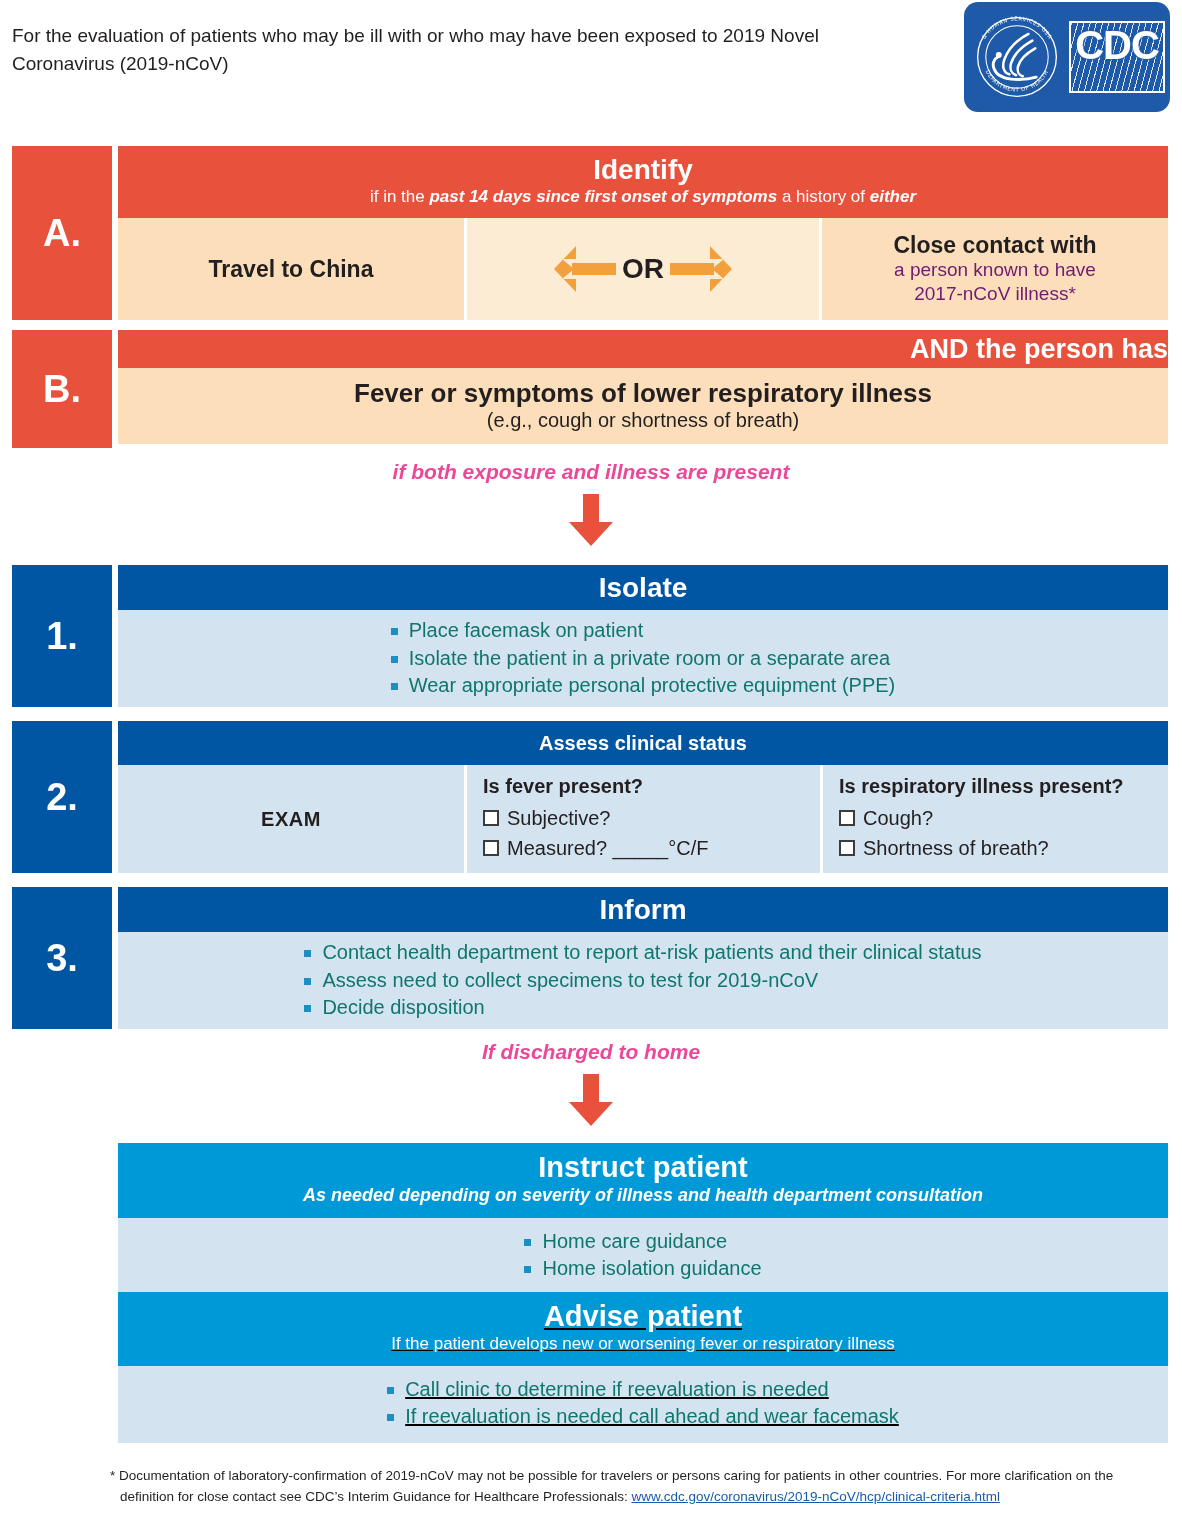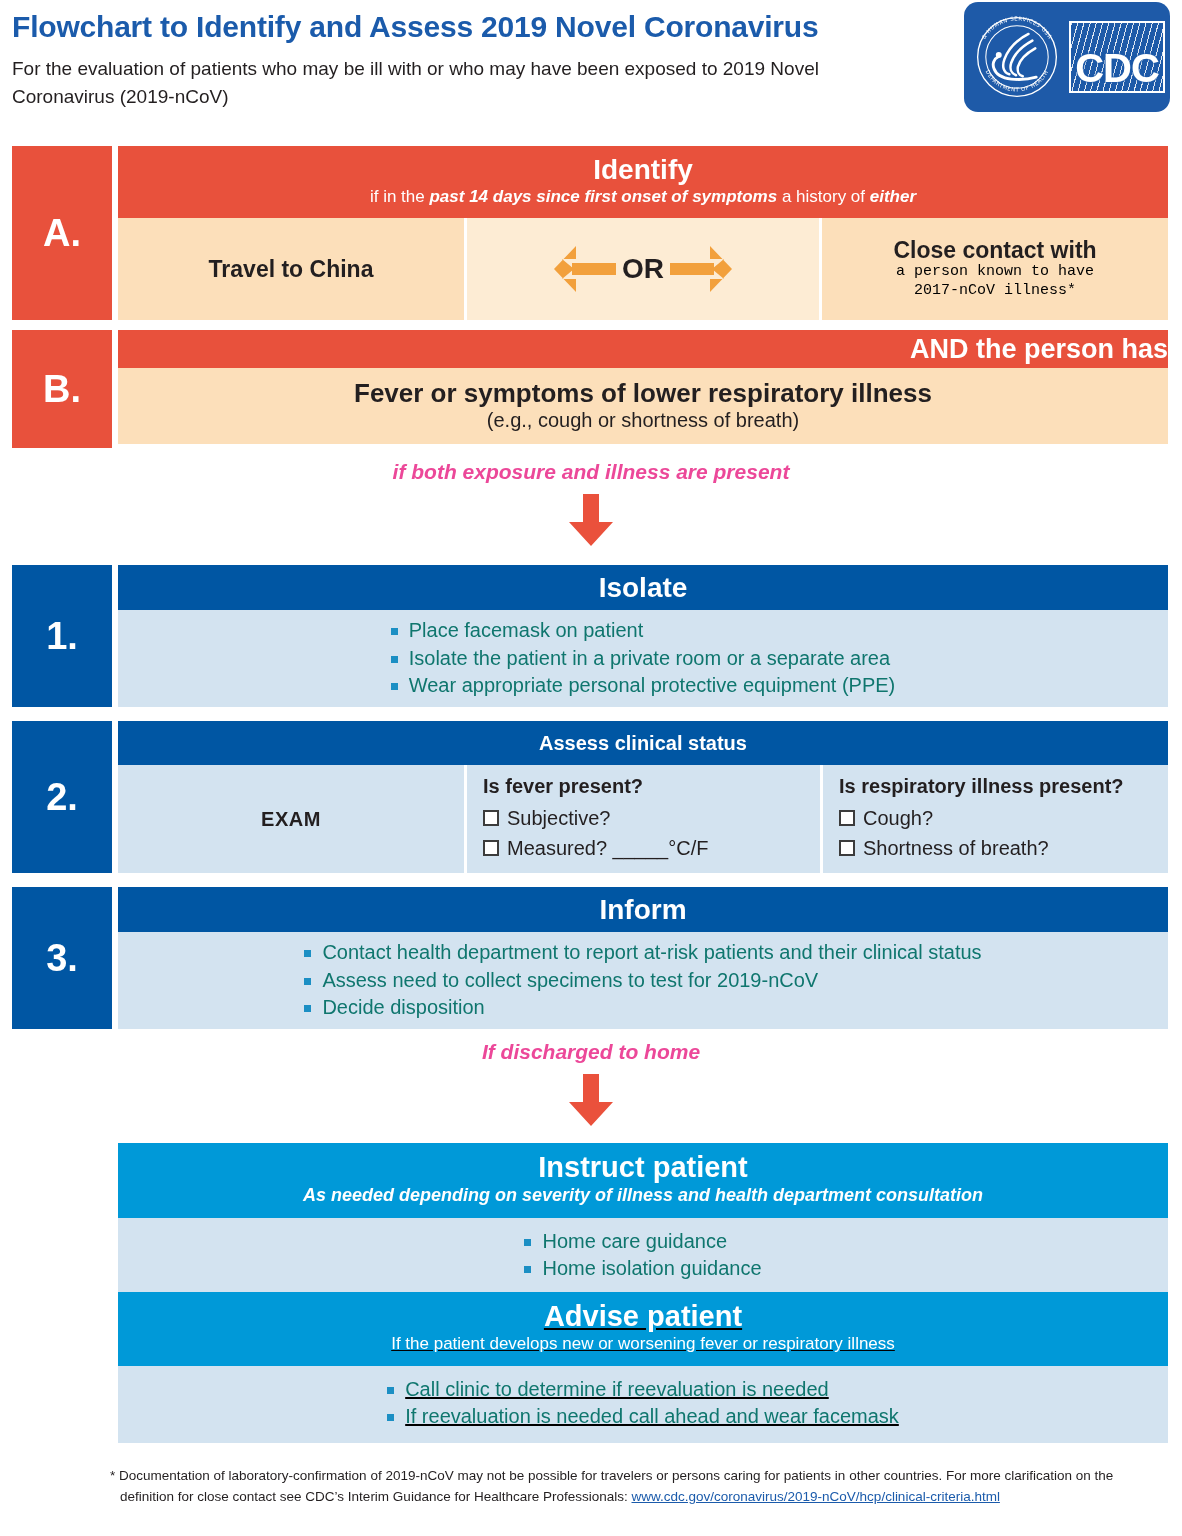--- a/index.html
+++ b/index.html
@@ -53,21 +53,21 @@
     gap: 4px;
     overflow: hidden;
   }
   .cdc-seal { width: 96px; height: 96px; flex: 0 0 auto; }
   .cdc-word {
     width: 96px; height: 72px;
     border: 2px solid #ffffff;
     position: relative;
     overflow: hidden;
     background: #1e5aa8;
-    display: flex; align-items: flex-end; justify-content: center;
+    display: flex; align-items: flex-start; justify-content: center;
   }
   .cdc-word .hatch {
     position: absolute; inset: 0;
     background: repeating-linear-gradient(
       105deg, rgba(255,255,255,0.85) 0 1px, rgba(30,90,168,0) 1px 6px);
   }
   .cdc-word .letters {
     position: relative;
     font-size: 40px;
     font-weight: bold;
@@ -131,21 +131,21 @@
     align-items: center;
     justify-content: center;
     text-align: center;
     padding: 4px 12px;
   }
   .a-col.travel { width: 346px; flex: 0 0 346px; }
   .a-col.ordiv  { width: 358px; flex: 0 0 358px; background: #fdecd4; border-left: 3px solid #ffffff; border-right: 3px solid #ffffff; }
   .a-col.close  { flex: 1 1 auto; }
   .a-travel-text { font-size: 23px; font-weight: bold; color: #231f20; }
   .a-close-title { font-size: 23px; font-weight: bold; color: #231f20; line-height: 1.15; }
-  .a-close-sub { font-size: 15px; color: #000000; line-height: 1.25; font-family: Liberation Mono, monospace; }
+  .a-close-sub { font-size: 19px; color: #701a75; line-height: 1.25; }
 
   .or-wrap { display: flex; align-items: center; justify-content: center; gap: 2px; }
   .or-word { font-size: 28px; font-weight: bold; color: #231f20; padding: 0 2px; }
 
   
   #row-b { top: 330px; height: 118px; }
   #row-b .marker { height: 118px; }
   #row-b .bar { height: 38px; display: flex; align-items: center; justify-content: flex-end; padding: 0; }
   #row-b .bar .bar-title { font-size: 27px; }
   .b-body {
@@ -262,21 +262,20 @@
     padding-left: 10px;
   }
   .footnote a { color: #1b5bab; text-decoration: underline; }
 </style>
 </head>
 <body>
 
 <div class="page">
 
   <div class="header">
-    <div class="header-title">Flowchart to Identify and Assess 2019 Novel Coronavirus</div>
     <div class="header-sub">For the evaluation of patients who may be ill with or who may have been exposed to 2019 Novel Coronavirus (2019-nCoV)</div>
   </div>
 
   <div class="cdc-logo">
     <svg class="cdc-seal" viewBox="0 0 100 100">
       <defs>
         <path id="sealarc-top" d="M 12,50 A 38,38 0 0 1 88,50"></path>
         <path id="sealarc-bot" d="M 14,50 A 36,36 0 0 0 86,50"></path>
       </defs>
       <circle cx="50" cy="50" r="41" fill="none" stroke="#ffffff" stroke-width="1.4"></circle>

